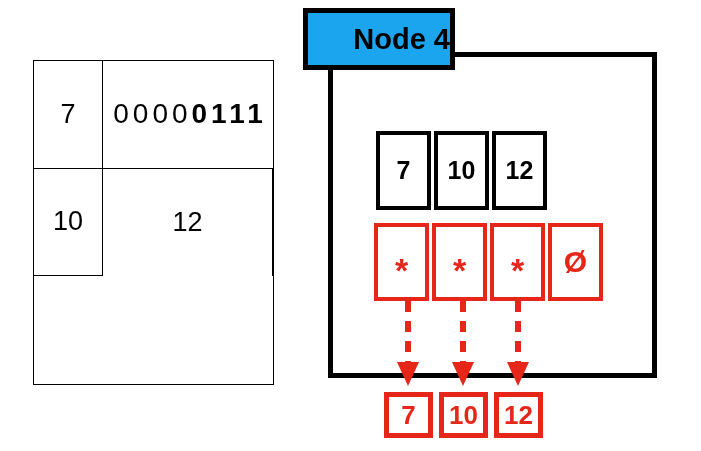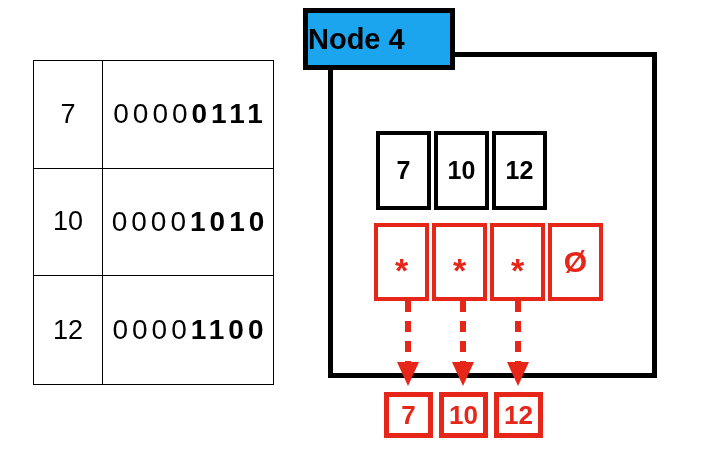--- a/index.html
+++ b/index.html
@@ -56,21 +56,21 @@
   }
   .nodelabel {
     position: absolute;
     left: 303px; top: 8px;
     width: 152px; height: 62px;
     border: 5px solid var(--black);
     background: var(--blue);
     z-index: 3;
     display: flex;
     align-items: center;
-    justify-content: flex-start;
+    justify-content: flex-end;
     font-size: 29px;
     font-weight: 700;
     color: #000;
   }
 
   
   .keyrow {
     position: absolute;
     left: 376px; top: 131px;
     display: flex;
@@ -149,28 +149,22 @@
   <div class="btable">
     <div class="bcell col1 rowline">
       <span>7</span>
     </div>
     <div class="bcell rowline">
       <span class="bin"><span class="prefix">0000</span><span class="suffix">0111</span></span>
     </div>
     <div class="bcell col1 rowline">
       <span>10</span>
     </div>
-    <div class="bcell rowline">
-      <span class="bin"><span class="prefix">0000</span><span class="suffix">1010</span></span>
-    </div>
     <div class="bcell col1">
       <span>12</span>
-    </div>
-    <div class="bcell">
-      <span class="bin"><span class="prefix">0000</span><span class="suffix">1100</span></span>
     </div>
   </div>
 
   <div class="bigbox"></div>
 
   <div class="nodelabel">
     <span>Node 4</span>
   </div>
 
   <div class="keyrow">

